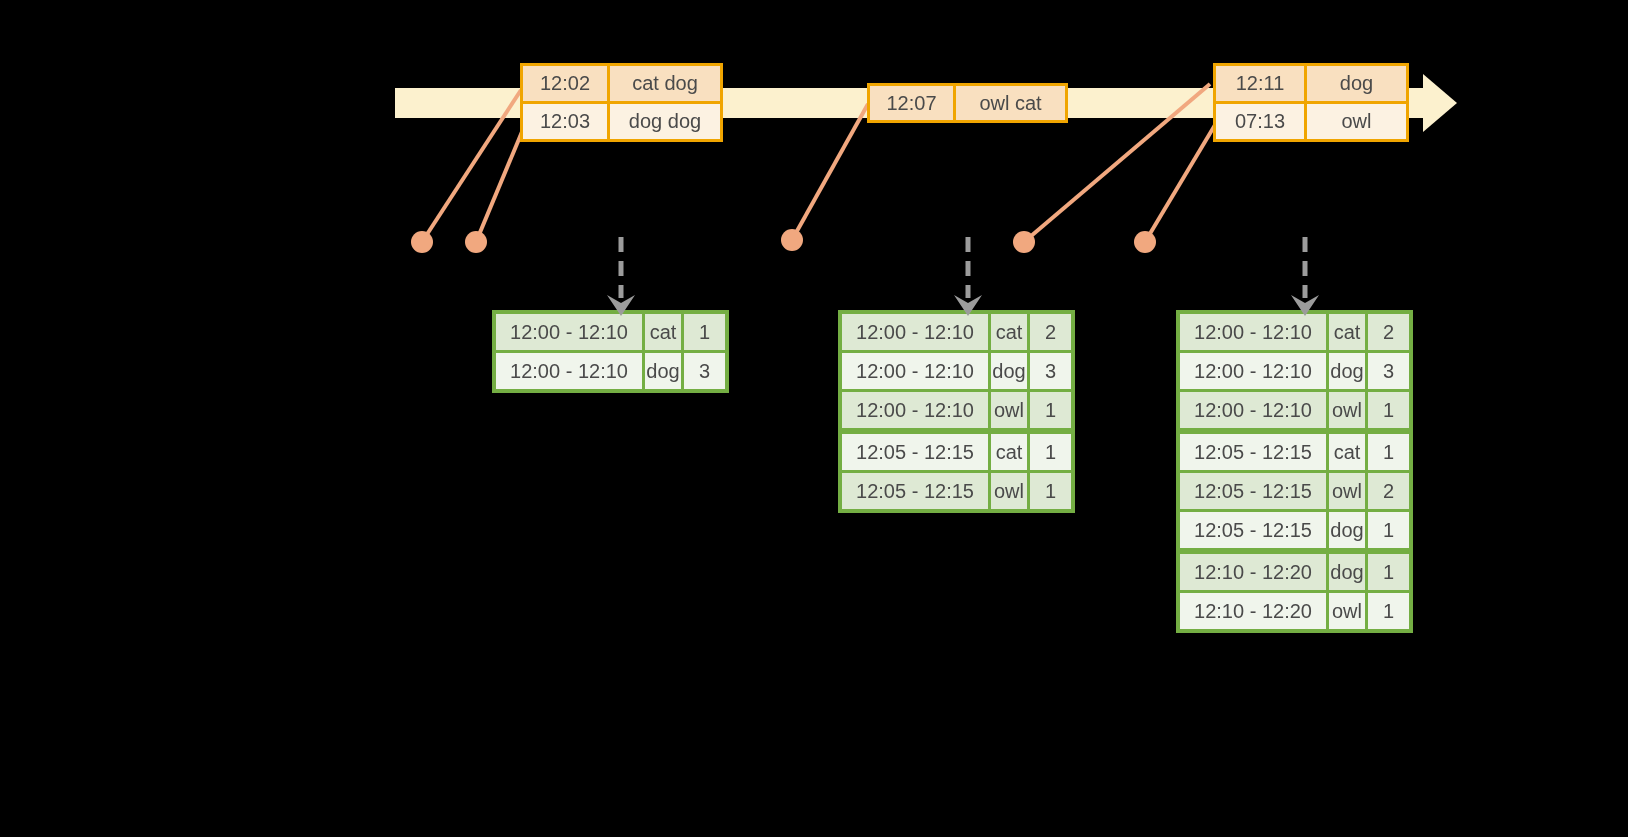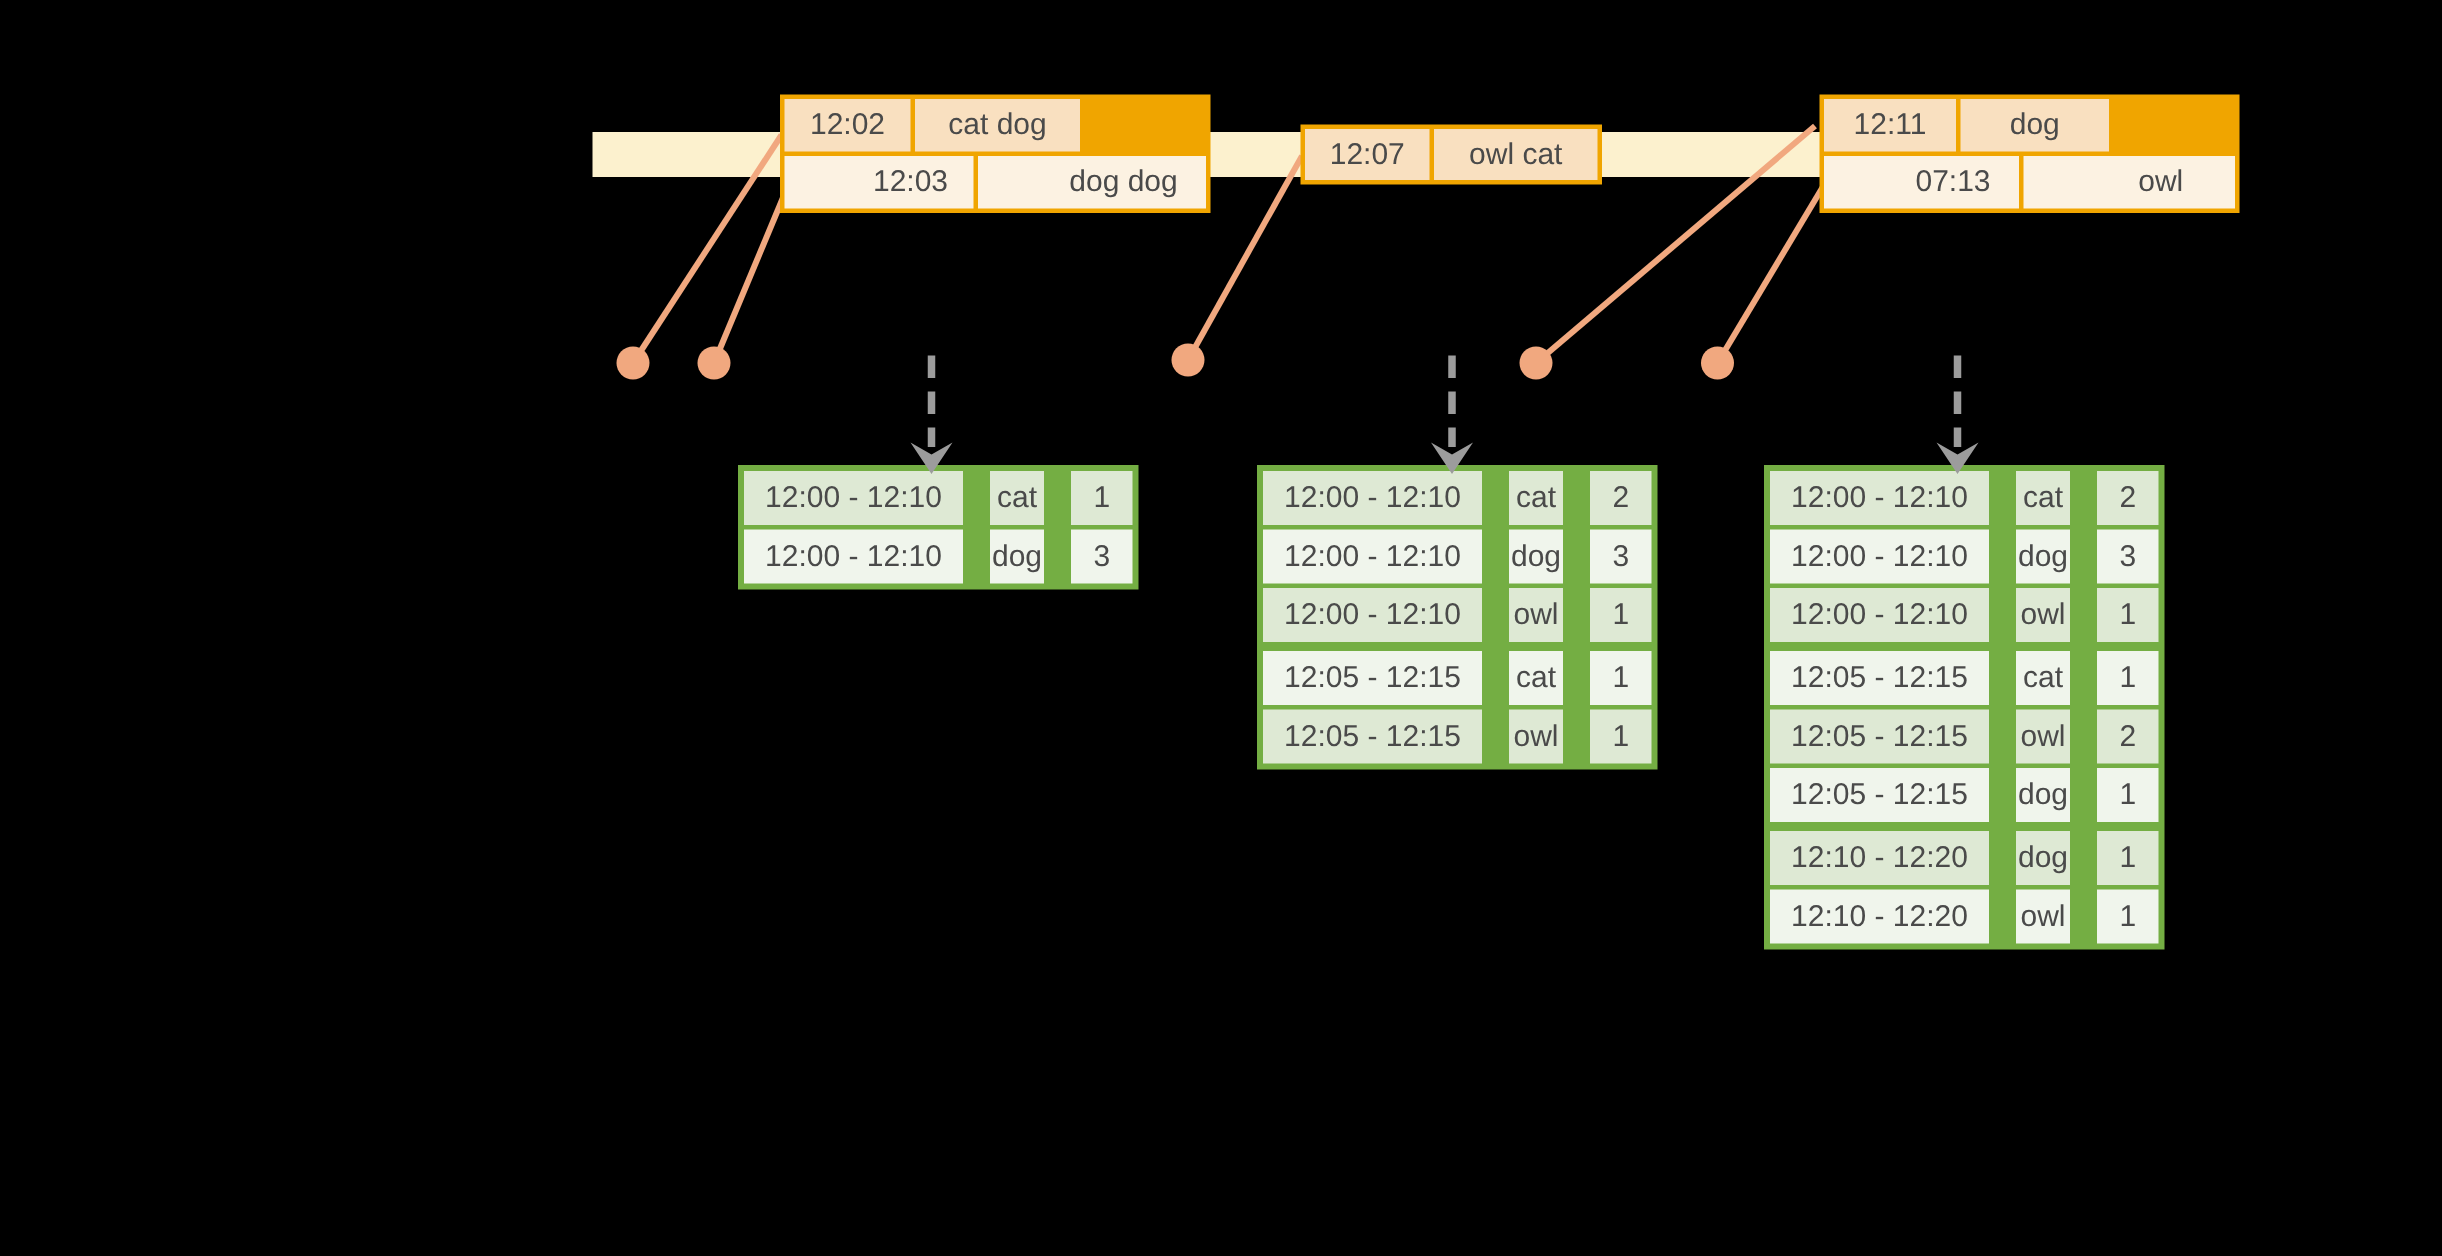--- a/index.html
+++ b/index.html
@@ -30,28 +30,28 @@
   
   svg.layer{position:absolute;left:0;top:0;z-index:2;pointer-events:none;}
   svg.layer.top{z-index:4;}
   
   .etable{position:absolute;background:var(--event_table_border);padding:3px;
     display:flex;flex-direction:column;gap:3px;z-index:3;}
   .etable .erow{display:flex;gap:3px;}
   .ecell{display:flex;align-items:center;justify-content:center;
     font-size:20px;height:35px;color:var(--text);}
   .erow.ealt0 .ecell{background:var(--event_row_dark);}
-  .erow.ealt1 .ecell{background:var(--event_row_light);padding-left:42px;}
+  .erow.ealt1 .ecell{background:var(--event_row_light);}
   .et1{left:520px;top:63px;text-align:right;} .et1 .c1{width:84px;} .et1 .c2{width:110px;}
   .et2{left:867px;top:83px;} .et2 .ecell{height:34px;} .et2 .c1{width:83px;} .et2 .c2{width:109px;}
   .et3{left:1213px;top:63px;} .et3 .c1{width:88px;} .et3 .c2{width:99px;}
   
   .rtable{position:absolute;background:var(--result_table_border);padding:4px;
     display:flex;flex-direction:column;z-index:3;}
-  .rtable .rrow{display:flex;gap:18px;margin-top:3px;}
+  .rtable .rrow{display:flex;gap:3px;margin-top:3px;}
   .rtable .rrow:first-child{margin-top:0;}
   .rtable .rrow.group-start{margin-top:6px;}
   .rcell{display:flex;align-items:center;justify-content:center;
     font-size:20px;height:36px;color:var(--text);}
   .rrow.alt0 .rcell{background:var(--result_row_dark);}
   .rrow.alt1 .rcell{background:var(--result_row_light);}
   .rc1{width:146px;} .rc2{width:36px;} .rc3{width:41px;}
   .rt1{left:492px;top:310px;}
   .rt2{left:838px;top:310px;}
   .rt3{left:1176px;top:310px;}

